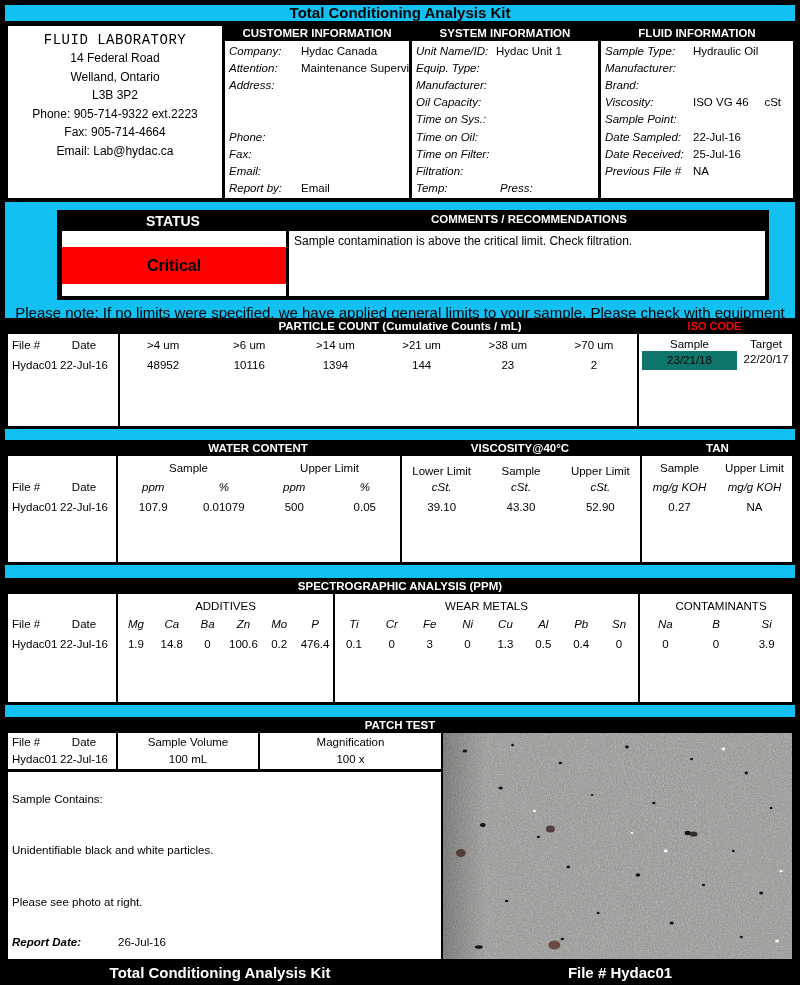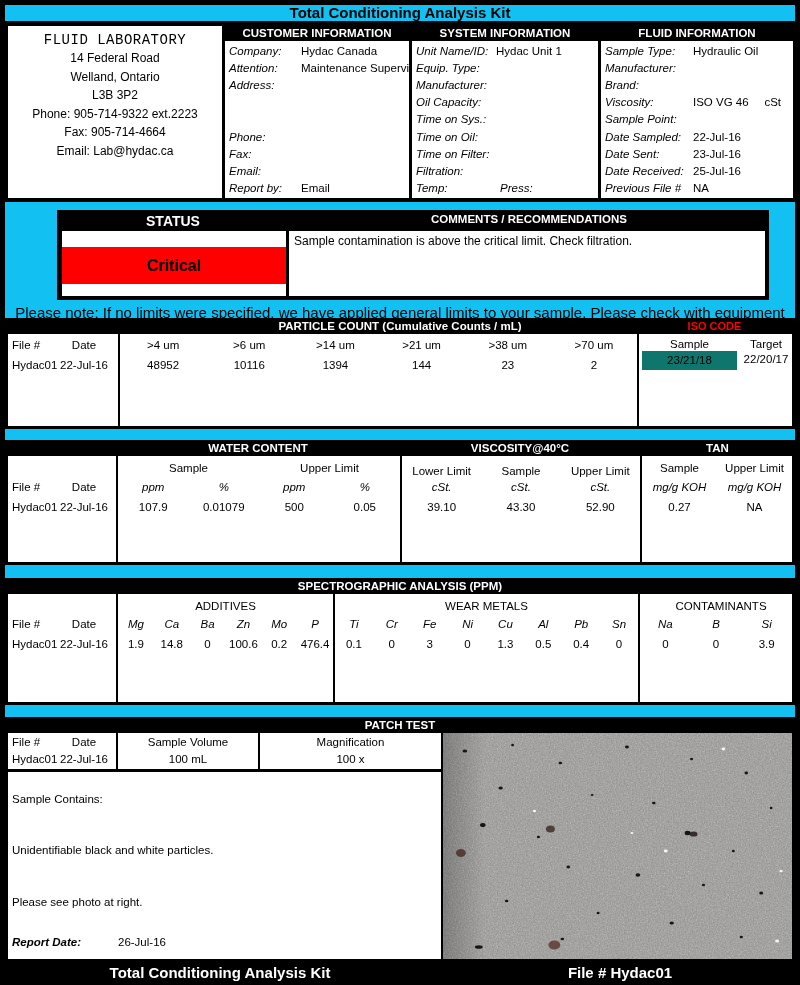--- a/index.html
+++ b/index.html
@@ -182,24 +182,20 @@
             <span>ISO VG 46</span>
             <span class="iunit">cSt</span>
           </div>
         <div class="irow">
             <span class="ilabel">Sample Point:</span>
             <span></span>
           </div>
         <div class="irow">
             <span class="ilabel">Date Sampled:</span>
             <span>22-Jul-16</span>
-          </div>
-        <div class="irow">
-            <span class="ilabel">Date Sent:</span>
-            <span>23-Jul-16</span>
           </div>
         <div class="irow">
             <span class="ilabel">Date Received:</span>
             <span>25-Jul-16</span>
           </div>
         <div class="irow">
             <span class="ilabel">Previous File #</span>
             <span>NA</span>
           </div>
       </div>

